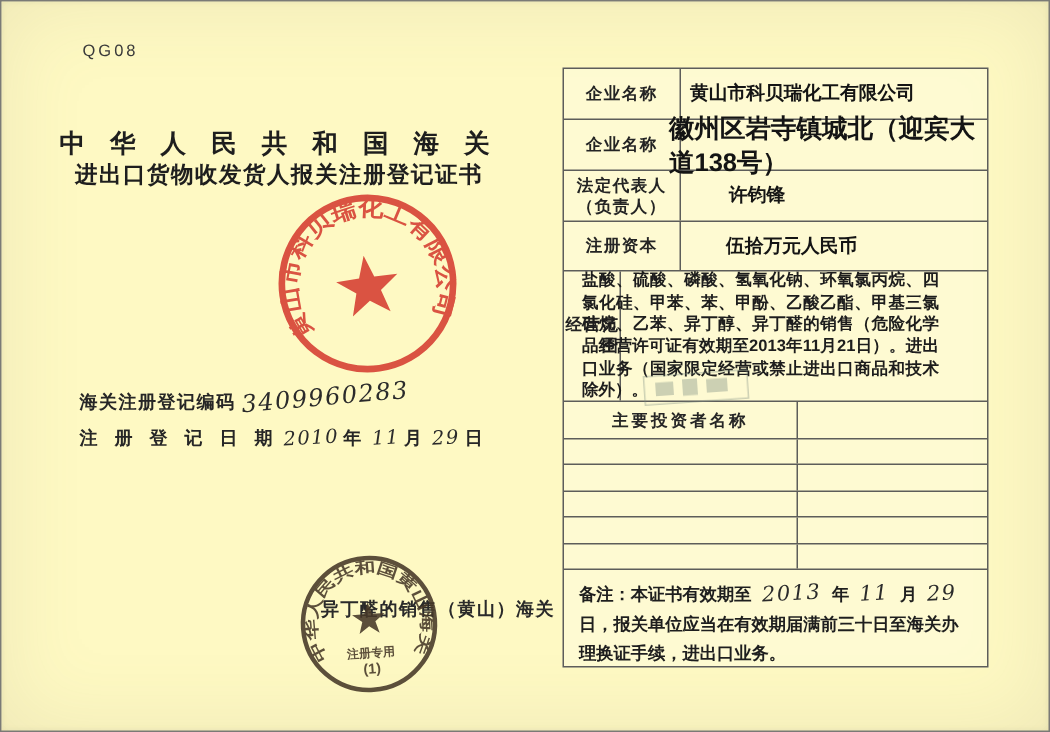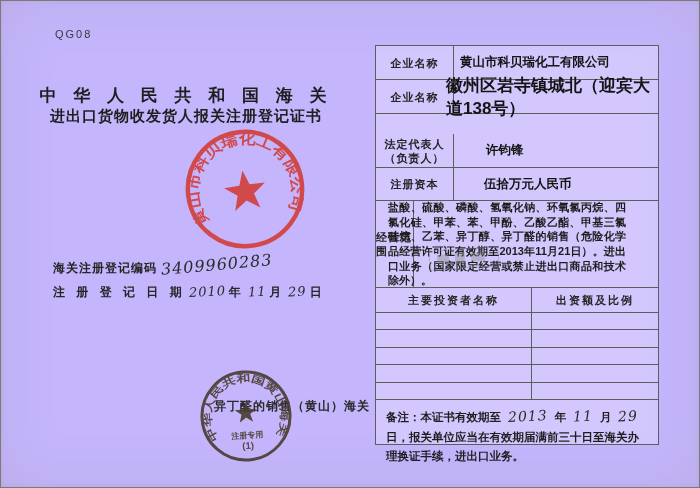--- a/index.html
+++ b/index.html
@@ -1,20 +1,20 @@
 <!DOCTYPE html>
 <html><head>
 <meta charset="utf-8">
 <style>
   html,body{margin:0;padding:0;background:#e8e8e6;}
   .page{
     position:relative;
     width:698px;height:486px;
     margin:0;
-    background:#c4b5fd;
+    background:#fef9c3;
     border:1px solid #7a7a76;
     box-shadow:inset 0 0 55px rgba(140,130,105,0.14), inset 0 0 4px rgba(100,95,80,0.10);
     overflow:hidden;
     font-family:"Liberation Sans","DejaVu Sans",sans-serif;
     color:#262626;
   }
   .abs{position:absolute;}
   .form-code{left:54px;top:27px;font-size:11px;letter-spacing:2px;color:#3a3a3a;}
   .title1{left:25px;top:83px;width:320px;text-align:center;font-size:17px;font-weight:bold;letter-spacing:6px;color:#1e1e1e;}
   .title2{left:25px;top:106px;width:320px;text-align:center;font-size:15px;font-weight:bold;letter-spacing:1px;color:#1e1e1e;}
@@ -26,23 +26,23 @@
   .regline{left:52px;top:256px;font-size:12px;font-weight:bold;letter-spacing:1px;white-space:nowrap;}
   .dateline{left:52px;top:283px;font-size:12px;font-weight:bold;letter-spacing:4px;white-space:nowrap;}
   .hand{font-family:"DejaVu Serif",serif;font-style:italic;font-weight:normal;color:#2b2b2b;letter-spacing:1px;}
   .hand-code{display:inline-block;font-size:16px;transform:rotate(-5deg) translateY(-2px);margin-left:4px;}
   .hand-sm{display:inline-block;font-size:13px;margin:0 3px;transform:rotate(-3deg);}
   .issuer{left:213px;top:397px;font-size:12px;font-weight:bold;letter-spacing:1px;white-space:nowrap;color:#2a2a2a;}
 
   
   .cert-table{left:374px;top:44px;width:284px;height:400px;border:1px solid #5d5d5a;box-sizing:border-box;background:rgba(255,255,255,0.25);}
   .t-row{display:flex;border-bottom:1px solid #5d5d5a;box-sizing:border-box;}
-  .t-label{width:78px;border-right:1px solid #5d5d5a;box-sizing:border-box;display:flex;flex-direction:column;align-items:center;justify-content:center;font-size:11px;font-weight:bold;color:#242424;letter-spacing:1px;text-align:left;line-height:14px;}
+  .t-label{width:78px;border-right:1px solid #5d5d5a;box-sizing:border-box;display:flex;flex-direction:column;align-items:center;justify-content:center;font-size:11px;font-weight:bold;color:#242424;letter-spacing:1px;text-align:right;line-height:14px;}
   .t-value{flex:1;display:flex;align-items:center;font-size:12.5px;font-weight:bold;color:#141414;padding-left:6px;box-sizing:border-box;position:relative;}
-  .r1{height:34px;} .r2{height:34px;} .r3{height:34px;margin-top:20px;} .r4{height:33px;}
+  .r1{height:34px;} .r2{height:34px;} .r3{height:34px;} .r4{height:33px;}
   .r5{height:87px;}
   .addr-val{font-size:17px;margin-left:-14px;letter-spacing:0;}
   .scope-p{position:relative;left:-32px;width:238px;font-size:11px;font-weight:bold;line-height:14.6px;margin:0;text-align:justify;color:#1d1d1d;}
   .inv-header{height:25px;justify-content:space-between;}
   .inv-h1{width:156px;border-right:1px solid #5d5d5a;box-sizing:border-box;display:flex;align-items:center;justify-content:center;font-size:11px;font-weight:bold;letter-spacing:2px;}
   .inv-h2{flex:1;display:flex;align-items:center;justify-content:center;font-size:11px;font-weight:bold;letter-spacing:2px;}
   .inv-rows{height:87px;display:flex;flex-direction:column;}
   .inv-row{flex:1;display:flex;border-bottom:1px solid #5d5d5a;box-sizing:border-box;}
   .inv-row:last-child{border-bottom:1px solid #5d5d5a;}
   .inv-c1{width:156px;border-right:1px solid #5d5d5a;box-sizing:border-box;}
@@ -136,21 +136,20 @@
 
     <div class="t-row r5">
       <div class="t-label">经营范围</div>
       <div class="t-value">
         <p class="scope-p">盐酸、硫酸、磷酸、氢氧化钠、环氧氯丙烷、四氯化硅、甲苯、苯、甲酚、乙酸乙酯、甲基三氯硅烷、乙苯、异丁醇、异丁醛的销售（危险化学品经营许可证有效期至2013年11月21日）。进出口业务（国家限定经营或禁止进出口商品和技术除外）。</p>
       </div>
     </div>
 
     <div class="t-row inv-header">
       <div class="inv-h1">主要投资者名称</div>
-      <div class="inv-h2">出资额及比例</div>
     </div>
 
     <div class="inv-rows">
       <div class="inv-row">
           <div class="inv-c1"></div>
           <div class="inv-c2"></div>
         </div>
       <div class="inv-row">
           <div class="inv-c1"></div>
           <div class="inv-c2"></div>

